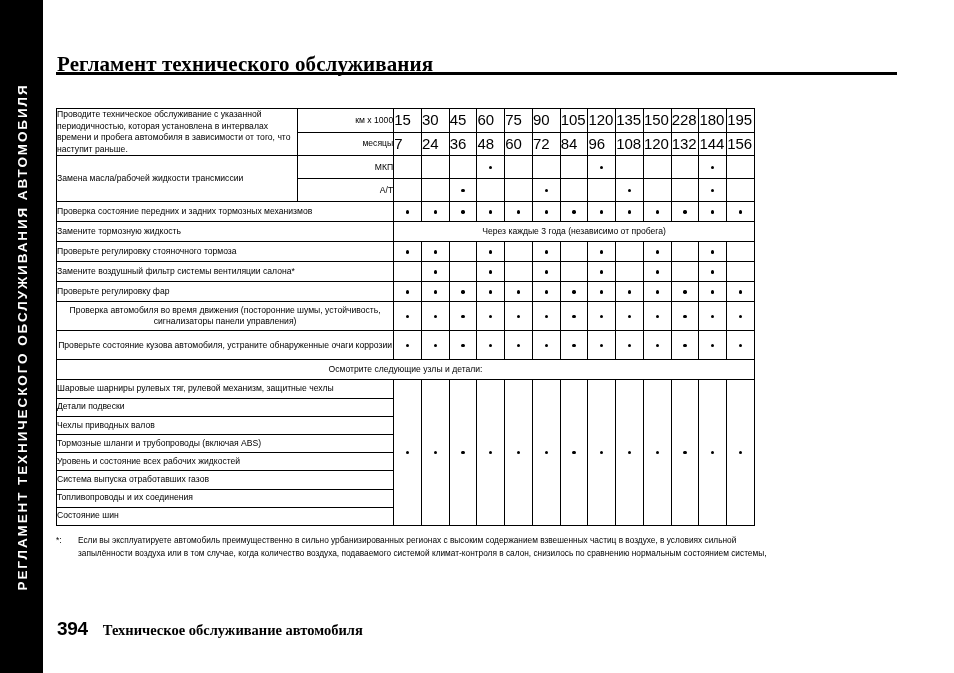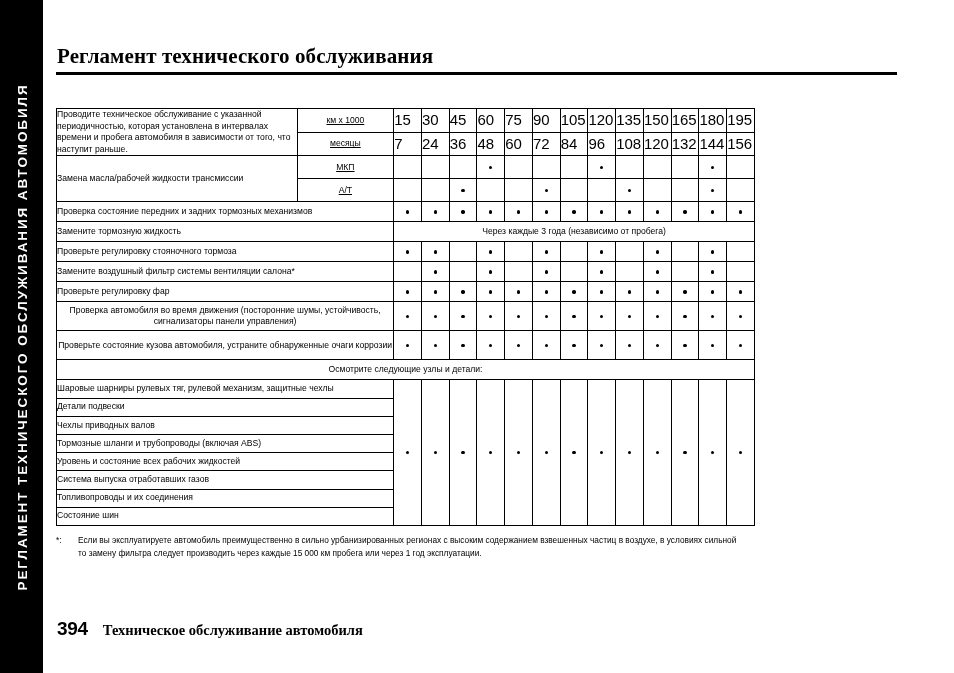--- a/index.html
+++ b/index.html
@@ -41,21 +41,21 @@
   
   #page {
     position: absolute;
     left: 43px; top: 0;
     width: 911px; height: 673px;
   }
 
   #page-title {
     position: absolute;
     left: 14px;
-    top: 44px;
+    top: 52px;
     font-family: "Liberation Serif", serif;
     font-size: 21px;
     font-weight: bold;
     letter-spacing: 0.1px;
   }
   #title-rule {
     position: absolute;
     left: 13px;
     top: 72px;
     width: 841px;
@@ -78,22 +78,21 @@
     border: 1px solid #000000;
     padding: 0;
     vertical-align: middle;
   }
   .lbl {
     padding: 3px 6px 3px 5px;
     text-align: left;
   }
   .sub {
     padding: 3px 6px 3px 7px;
-    text-align: center;
-    text-decoration: underline;
+    text-align: right;
   }
   .num {
     text-align: left;
     font-size: 15px;
     padding: 3px 0;
   }
   .dotcell {
     text-align: center;
   }
   .dot::after {
@@ -195,21 +194,21 @@
           <td class="num">15</td>
           <td class="num">30</td>
           <td class="num">45</td>
           <td class="num">60</td>
           <td class="num">75</td>
           <td class="num">90</td>
           <td class="num">105</td>
           <td class="num">120</td>
           <td class="num">135</td>
           <td class="num">150</td>
-          <td class="num">165</td>
+          <td class="num">228</td>
           <td class="num">180</td>
           <td class="num">195</td>
         </tr>
         <tr>
           <td class="sub">месяцы</td>
           <td class="num">7</td>
           <td class="num">24</td>
           <td class="num">36</td>
           <td class="num">48</td>
           <td class="num">60</td>
@@ -395,21 +394,21 @@
         <tr>
           <td class="lbl h-small" colspan="2">Состояние шин</td>
         </tr>
       </tbody>
   </table>
 
   <div id="footnote">
     <span class="mark">*:</span>
     <div class="body">
       <div>Если вы эксплуатируете автомобиль преимущественно в сильно урбанизированных регионах с высоким содержанием взвешенных частиц в воздухе, в условиях сильной</div>
-      <div>то  замену фильтра следует производить через каждые 15 000 км пробега или через 1 год эксплуатации.</div>
+      <div>запылённости воздуха или в том случае, когда количество воздуха, подаваемого системой климат-контроля в салон, снизилось по сравнению нормальным состоянием системы,</div>
     </div>
   </div>
 
   <div id="footer">
     <span class="inline" id="footer-page">394</span>
     <span class="inline" id="footer-text">Техническое обслуживание автомобиля</span>
   </div>
 
 </div>
 

